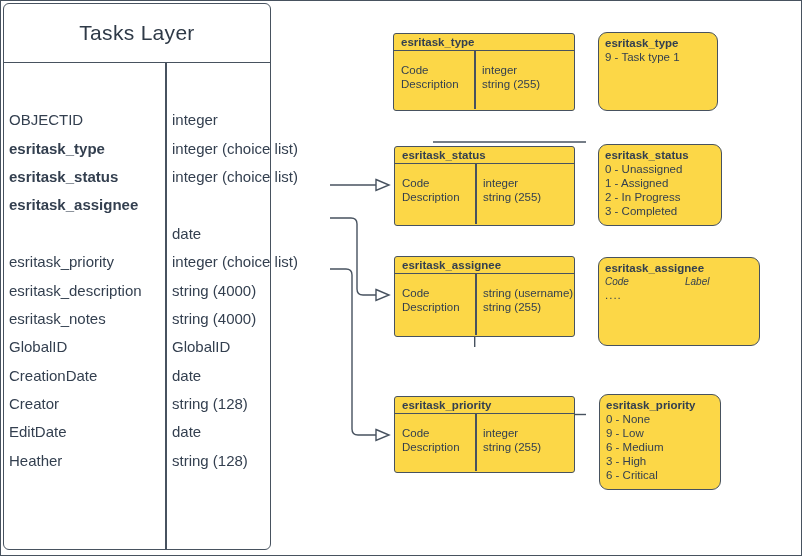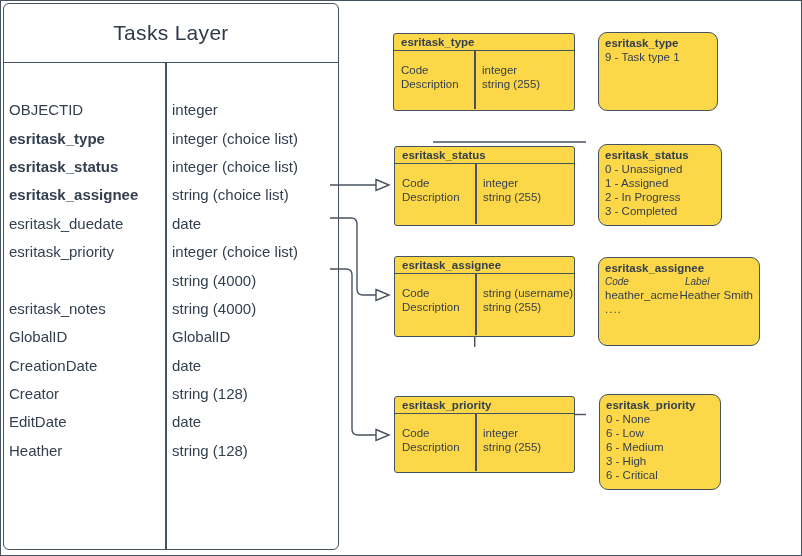--- a/index.html
+++ b/index.html
@@ -6,33 +6,33 @@
   html,body { background:#e8e8e8; }
   .page {
     position:relative; width:802px; height:556px; background:#ffffff;
     font-family:"Liberation Sans","DejaVu Sans",sans-serif;
     color:#333f4f; overflow:hidden;
   }
   .frame { position:absolute; inset:0; border:1px solid #47525f; pointer-events:none; z-index:9; }
 
   
   .entity {
-    position:absolute; left:3px; top:3px; width:336px; height:547px;
+    position:absolute; left:3px; top:3px; width:268px; height:547px;
     background:#ffffff; border:1.5px solid #47525f; border-radius:6px; z-index:1;
   }
   .entity-title {
     position:absolute; top:0; left:0; right:0; height:59px;
     border-bottom:1.5px solid #47525f;
     display:flex; align-items:center; justify-content:center;
     font-size:21px; letter-spacing:.3px; color:#2f3a47;
   }
   .entity-divider {
     position:absolute; left:161px; top:59px; bottom:0; width:1.5px; background:#47525f;
   }
-  .fields { position:absolute; top:60px; left:0; right:16px; padding-top:31px; }
+  .fields { position:absolute; top:60px; left:0; right:16px; padding-top:41px; }
   .frow { position:relative; height:28.4px; font-size:15px; }
   .frow .fname { position:absolute; left:5px;  top:50%; transform:translateY(-50%); white-space:nowrap; }
   .frow .ftype { position:absolute; left:168px; top:50%; transform:translateY(-50%); white-space:nowrap; }
   .frow.bold .fname { font-weight:700; }
 
   
   .dbox {
     position:absolute; background:#fcd747; border:1.5px solid #47525f;
     border-radius:3px; z-index:1;
   }
@@ -81,31 +81,30 @@
       <div class="frow bold">
         <span class="fname">esritask_type</span>
         <span class="ftype">integer (choice list)</span>
       </div>
       <div class="frow bold">
         <span class="fname">esritask_status</span>
         <span class="ftype">integer (choice list)</span>
       </div>
       <div class="frow bold">
         <span class="fname">esritask_assignee</span>
-        <span class="ftype">string (choice list)</span>
-      </div>
-      <div class="frow">
-        <span class="fname">esritask_duedate</span>
+      </div>
+      <div class="frow">
         <span class="ftype">date</span>
       </div>
       <div class="frow">
         <span class="fname">esritask_priority</span>
         <span class="ftype">integer (choice list)</span>
       </div>
       <div class="frow">
+        <span class="fname">esritask_description</span>
         <span class="ftype">string (4000)</span>
       </div>
       <div class="frow">
         <span class="fname">esritask_notes</span>
         <span class="ftype">string (4000)</span>
       </div>
       <div class="frow">
         <span class="fname">GlobalID</span>
         <span class="ftype">GlobalID</span>
       </div>
@@ -200,31 +199,27 @@
     <div class="vitem">2 - In Progress</div>
     <div class="vitem">3 - Completed</div>
   </div>
 
   <div class="vbox" style="left:598px; top:257px; width:162px; height:89px;">
     <div class="vtitle">esritask_assignee</div>
     <div class="vcols">
       <span class="vc1">Code</span>
       <span class="vc2">Label</span>
     </div>
-    <div class="vpair">
-      <span class="vp1">heather_acme</span>
-      <span class="vp2">Heather Smith</span>
-    </div>
     <div class="vmore">....</div>
   </div>
 
   <div class="vbox" style="left:599px; top:394px; width:122px; height:96px;">
     <div class="vtitle">esritask_priority</div>
     <div class="vitem">0 - None</div>
-    <div class="vitem">6 - Low</div>
+    <div class="vitem">9 - Low</div>
     <div class="vitem">6 - Medium</div>
     <div class="vitem">3 - High</div>
     <div class="vitem">6 - Critical</div>
   </div>
 
   <svg class="connectors" width="802" height="556" viewBox="0 0 802 556">
     <g stroke="#47525f" stroke-width="1.4" fill="none">
 
       <path d="M330,185 H376"></path>
 

